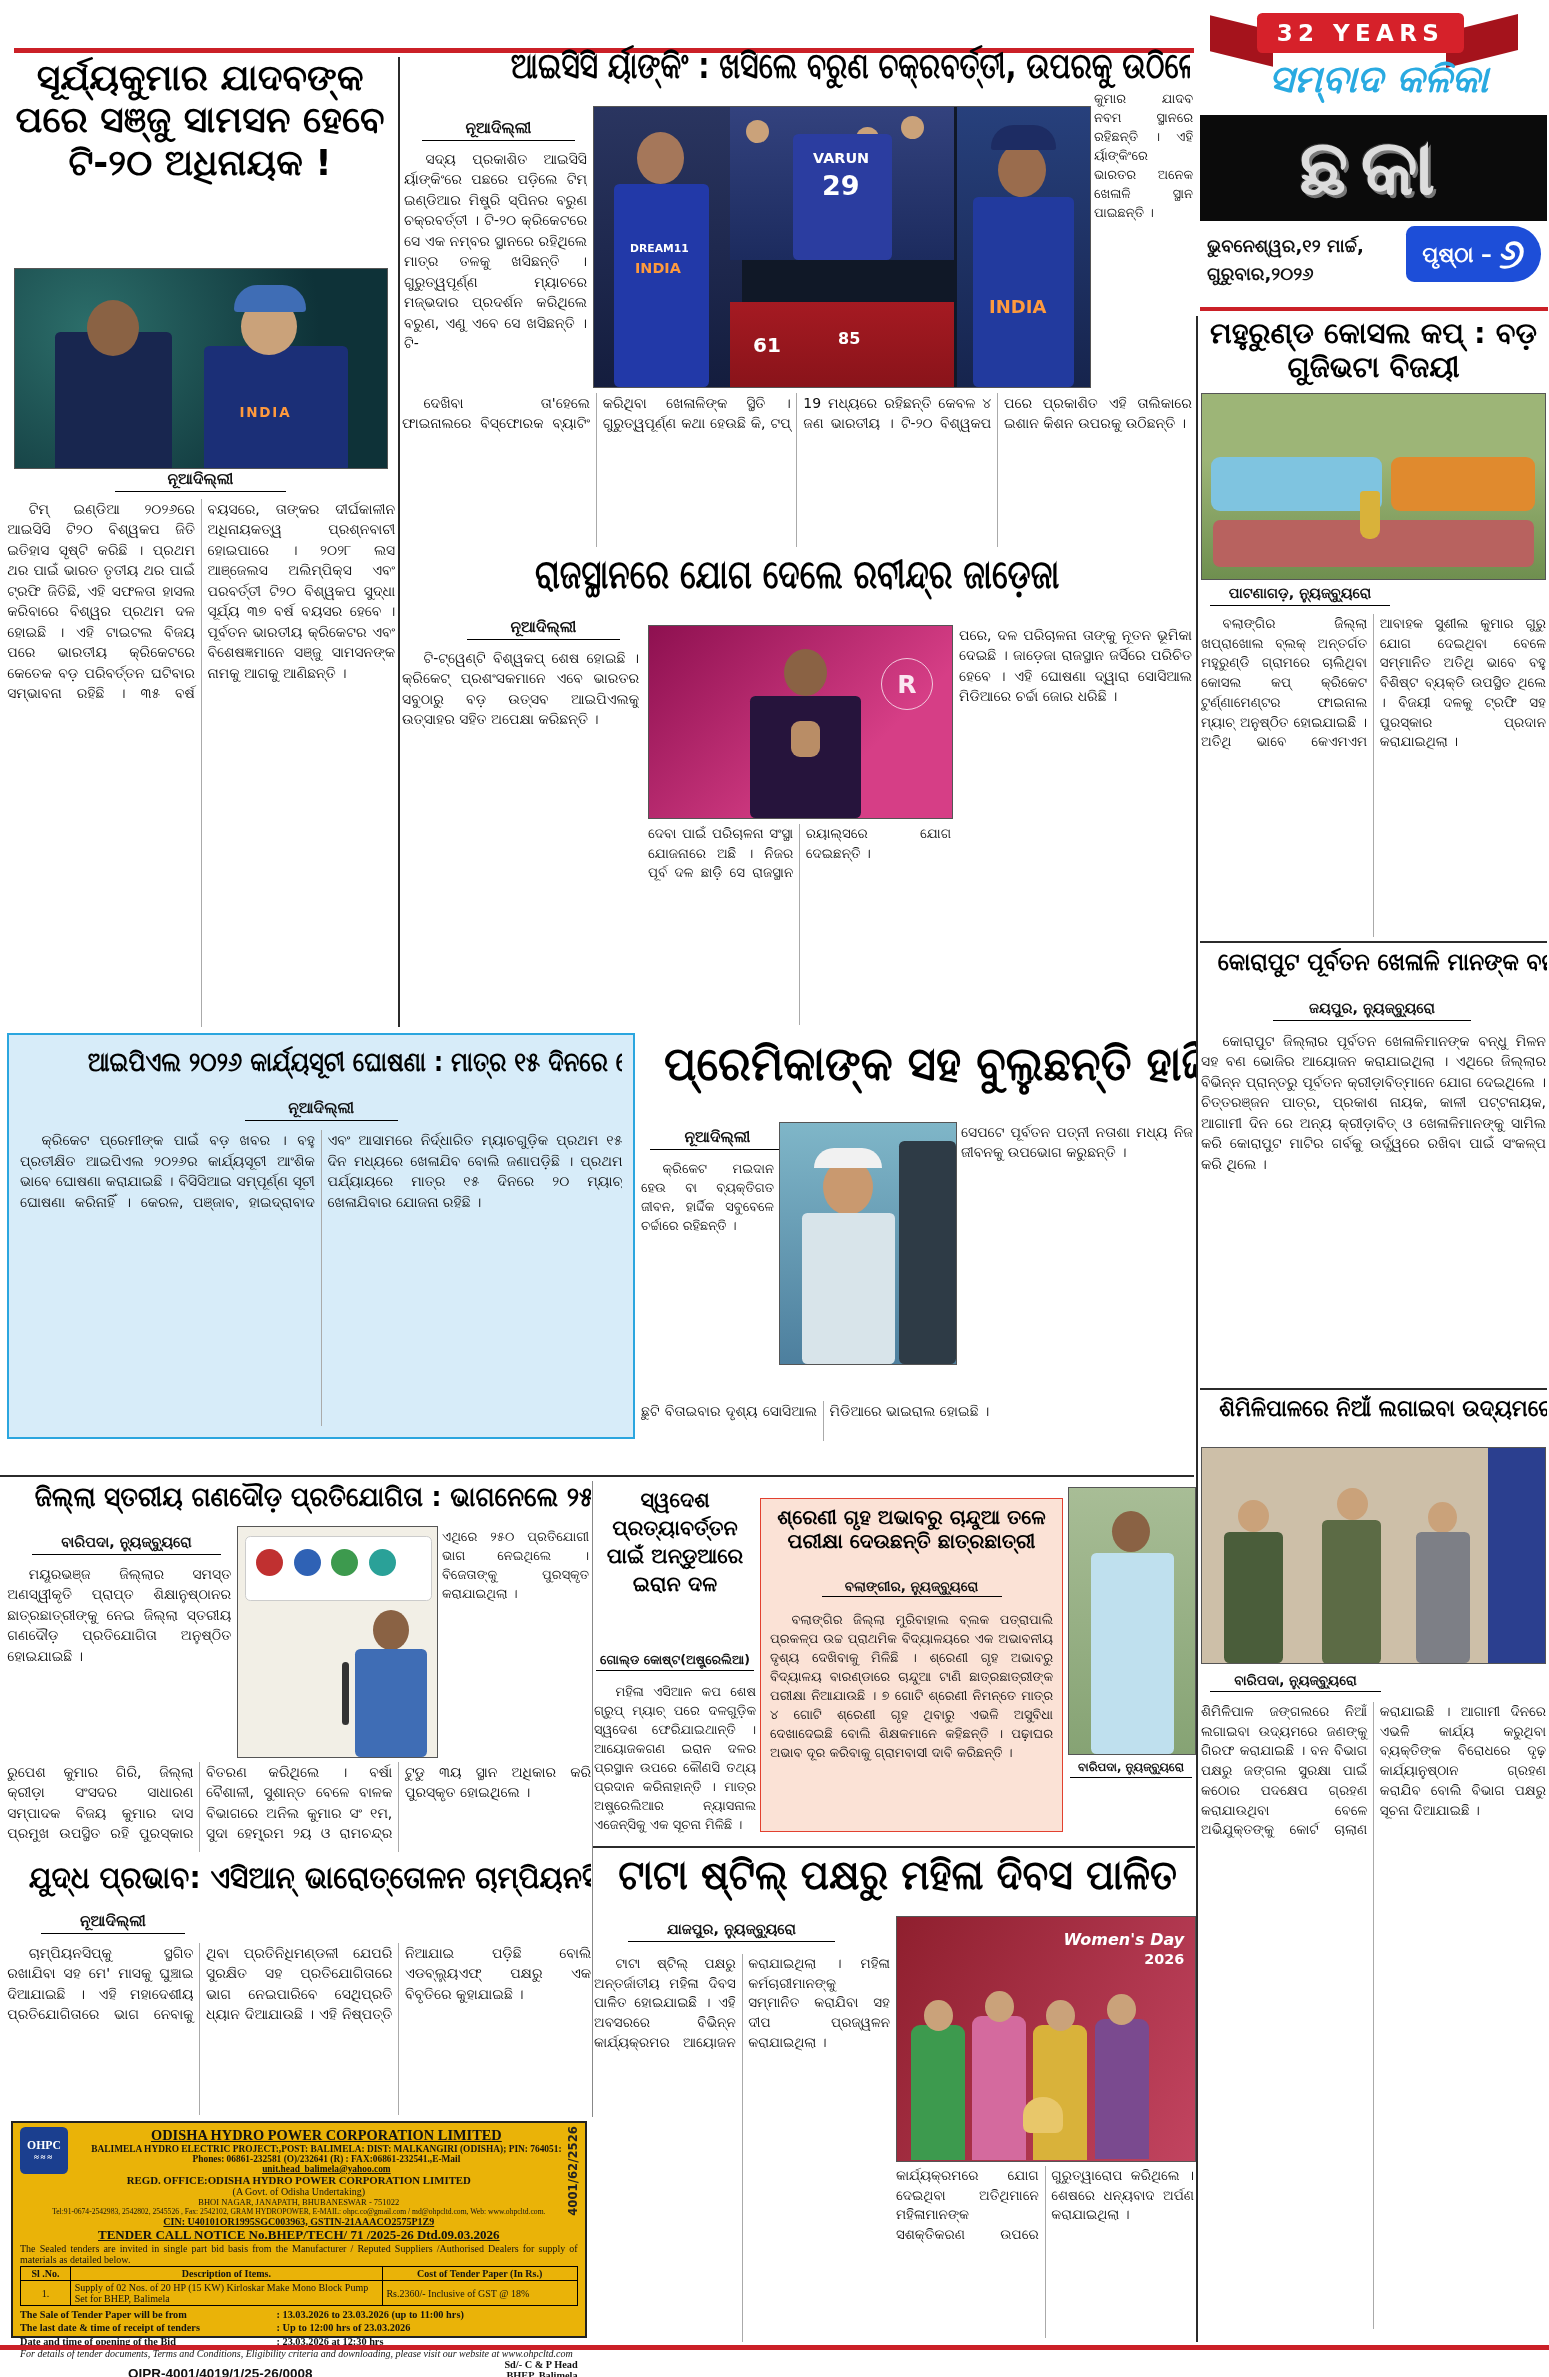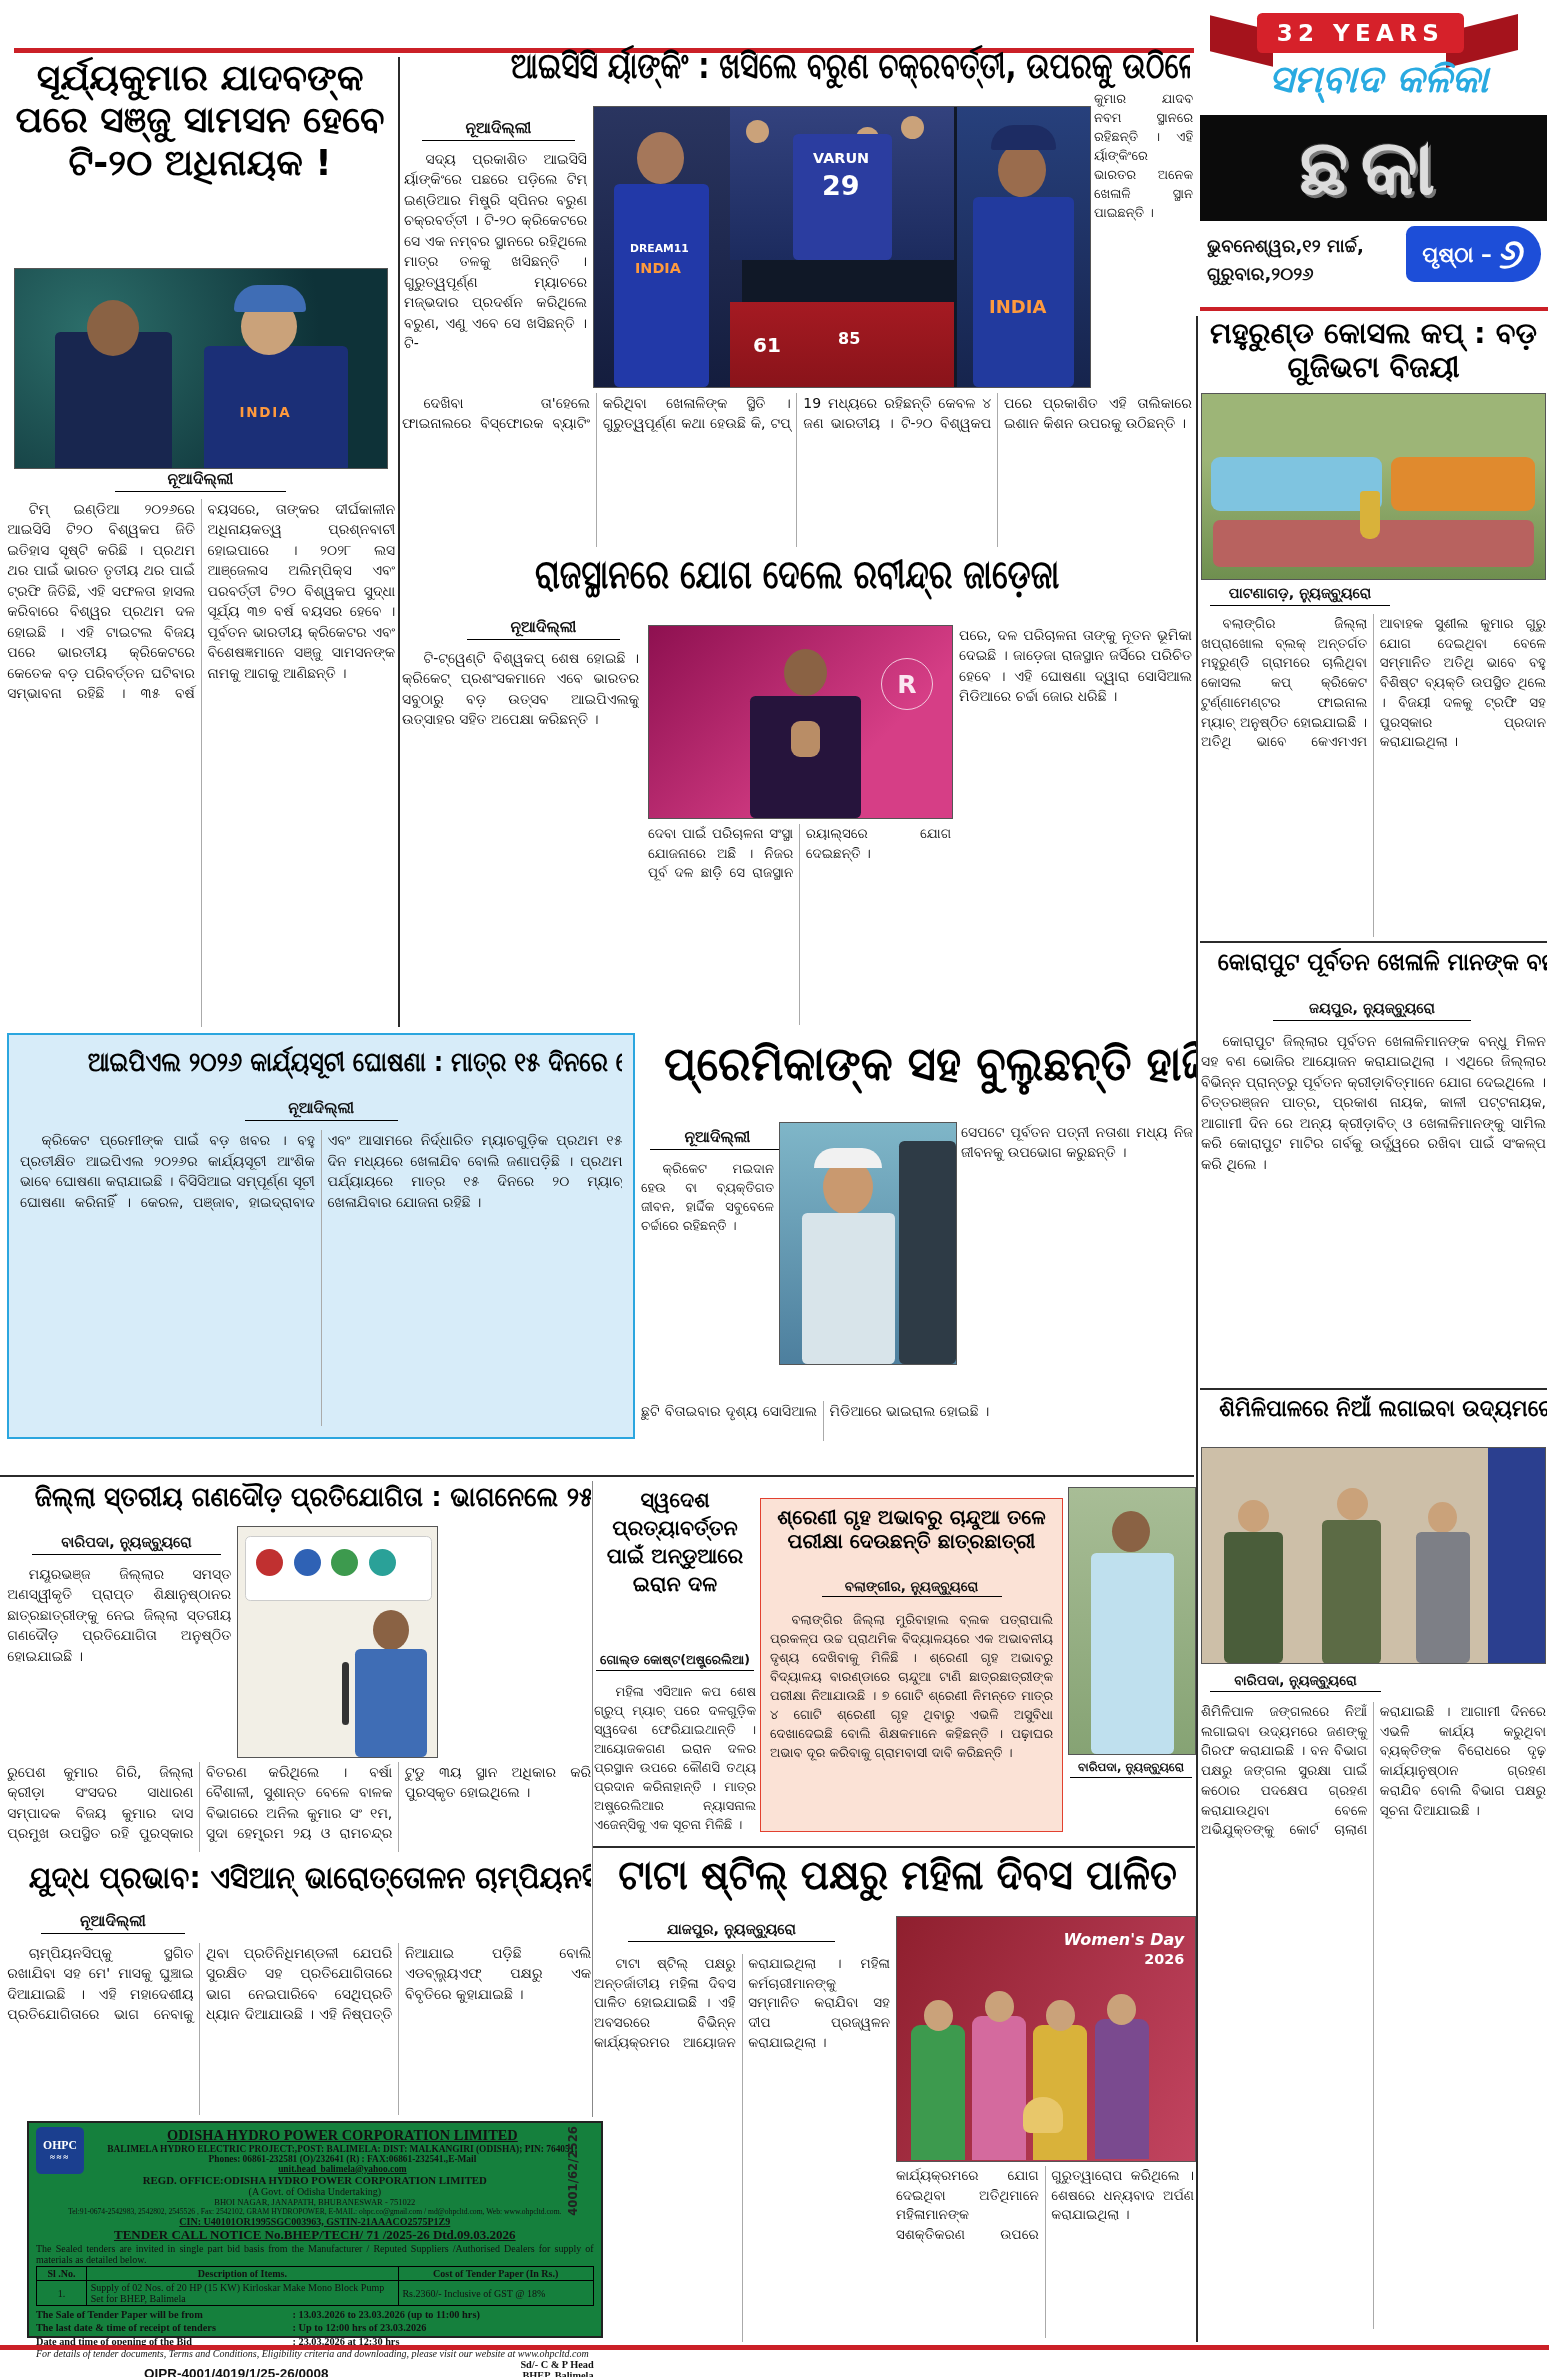--- a/index.html
+++ b/index.html
@@ -29,22 +29,22 @@
   .ribbon{position:absolute;background:#d6212a;color:#fff;text-align:center;font-weight:700;
           font-size:23px;line-height:40px;letter-spacing:5.4px;border-radius:5.4px;}
   .ribtail{position:absolute;background:#a5131c;}
   .paperlogo{position:absolute;color:#29aae1;font-family:"DejaVu Serif","Liberation Serif",serif;
              font-style:italic;font-weight:700;text-align:center;}
   .seclogo{position:absolute;background:#0b0b0b;color:#ddd;display:flex;align-items:center;
            justify-content:center;font-weight:700;letter-spacing:12.6px;}
   .badge{position:absolute;background:#1d4ed8;color:#fff;display:flex;align-items:center;
          justify-content:center;border-radius:9px 30.5px 30.5px 9px;}
   
-  .ad{position:absolute;border:2.7px double #222;box-sizing:border-box;background:#15803d;
-      font-family:"Liberation Serif","DejaVu Serif",serif;padding:3.6px 7.2px;margin-left:16px;}
+  .ad{position:absolute;border:2.7px double #222;box-sizing:border-box;background:#eab308;
+      font-family:"Liberation Serif","DejaVu Serif",serif;padding:3.6px 7.2px;}
   .ad table{border-collapse:collapse;width:100%;margin:1.8px 0;}
   .ad td,.ad th{border:0.9px solid #000;padding:0.9px 3.6px;font-size:10px;}
   .schrow{display:flex;font-weight:700;font-size:10.3px;line-height:1.3;}
   .schlbl{width:46%;}
   .schval{width:54%;}
 </style>
 </head>
 <body>
 
 <div class="page">
@@ -259,20 +259,23 @@
   </div>
   <div class="photo" style="left:237px;top:1526px;width:199px;height:230px;background:#f2efe6;">
     <div class="figure" style="left:7.2px;top:9px;width:185px;height:63px;background:#ffffff;border:0.9px solid #ccc;"></div>
     <div class="head" style="left:18px;top:21.5px;width:27px;height:27px;background:#c03030;"></div>
     <div class="head" style="left:56px;top:21.5px;width:27px;height:27px;background:#2f62b5;"></div>
     <div class="head" style="left:93px;top:21.5px;width:27px;height:27px;background:#3d9a4e;"></div>
     <div class="head" style="left:131px;top:21.5px;width:27px;height:27px;background:#2aa198;"></div>
     <div class="head" style="left:135px;top:83px;width:36px;height:40px;background:#8a6244;"></div>
     <div class="figure" style="left:117px;top:122px;width:72px;height:108px;background:#3f6db5;"></div>
     <div class="figure" style="left:104px;top:135px;width:7.2px;height:63px;background:#333;"></div>
+  </div>
+  <div class="body abs" style="left:442px;top:1528px;width:147px;height:320px;font-size:13px;">
+    <span>ଏଥିରେ ୨୫୦ ପ୍ରତିଯୋଗୀ ଭାଗ ନେଇଥିଲେ । ବିଜେତାଙ୍କୁ ପୁରସ୍କୃତ କରାଯାଇଥିଲା ।</span>
   </div>
   <div class="body c3 abs" style="left:7.2px;top:1762px;width:584px;height:90px;">
     <span>ରୁପେଶ କୁମାର ଗିରି, ଜିଲ୍ଲା କ୍ରୀଡ଼ା ସଂସଦର ସାଧାରଣ ସମ୍ପାଦକ ବିଜୟ କୁମାର ଦାସ ପ୍ରମୁଖ ଉପସ୍ଥିତ ରହି ପୁରସ୍କାର ବିତରଣ କରିଥିଲେ । ବର୍ଷା ବୈଶାଳୀ, ସୁଶାନ୍ତ ବେଳେ ବାଳକ ବିଭାଗରେ ଅନିଲ କୁମାର ସଂ ୧ମ, ସୁଦା ହେମ୍ବ୍ରମ ୨ୟ ଓ ରାମଚନ୍ଦ୍ର ଟୁଡୁ ୩ୟ ସ୍ଥାନ ଅଧିକାର କରି ପୁରସ୍କୃତ ହୋଇଥିଲେ ।</span>
   </div>
 
   <div class="vrule" style="left:592px;top:1481px;height:636px;background:#888;width:0.9px;"></div>
 
   <div class="hl abs" style="left:594px;top:1487px;width:162px;height:111px;font-size:20.7px;line-height:1.35;">
     <span>ସ୍ୱଦେଶ ପ୍ରତ୍ୟାବର୍ତ୍ତନ ପାଇଁ ଅନ୍ଡୁଆରେ ଇରାନ ଦଳ</span>
   </div>

